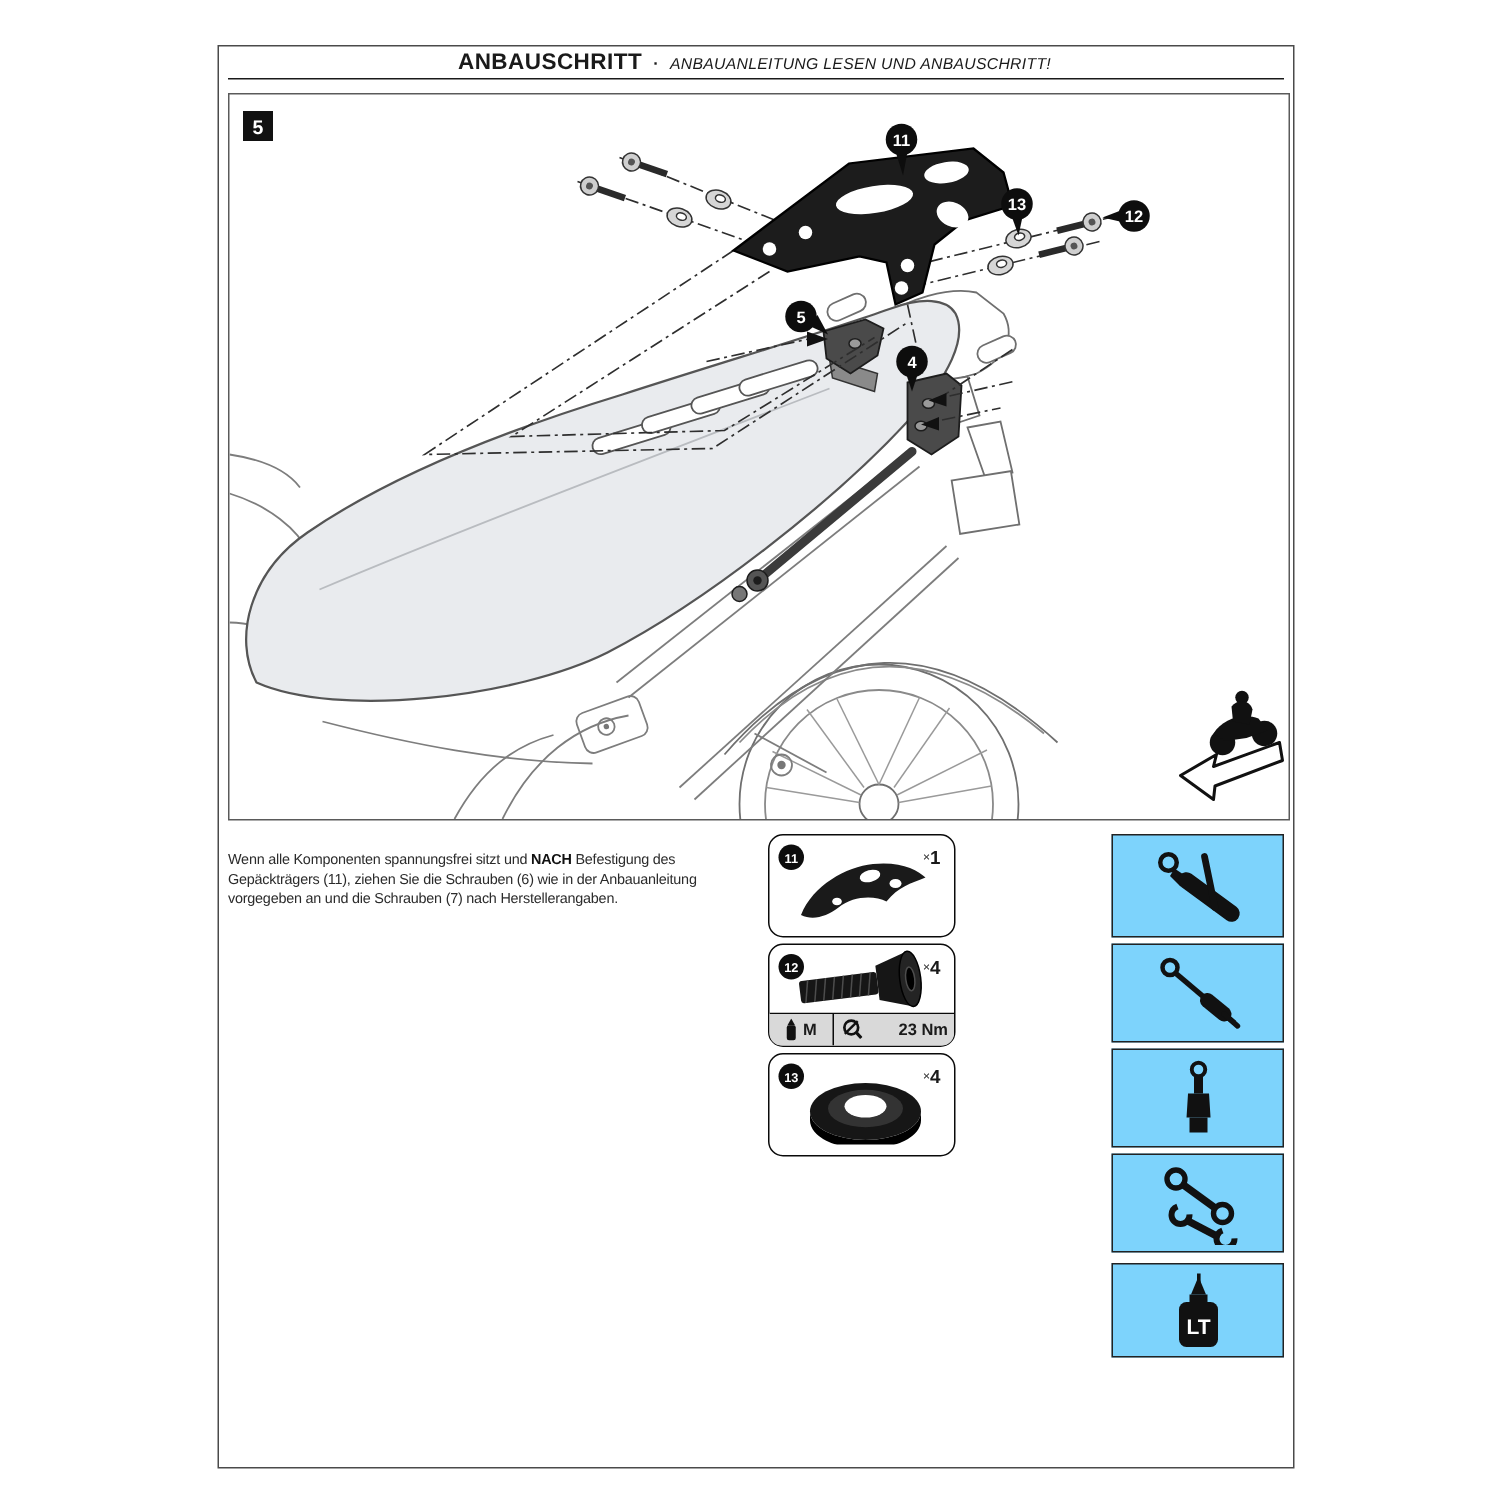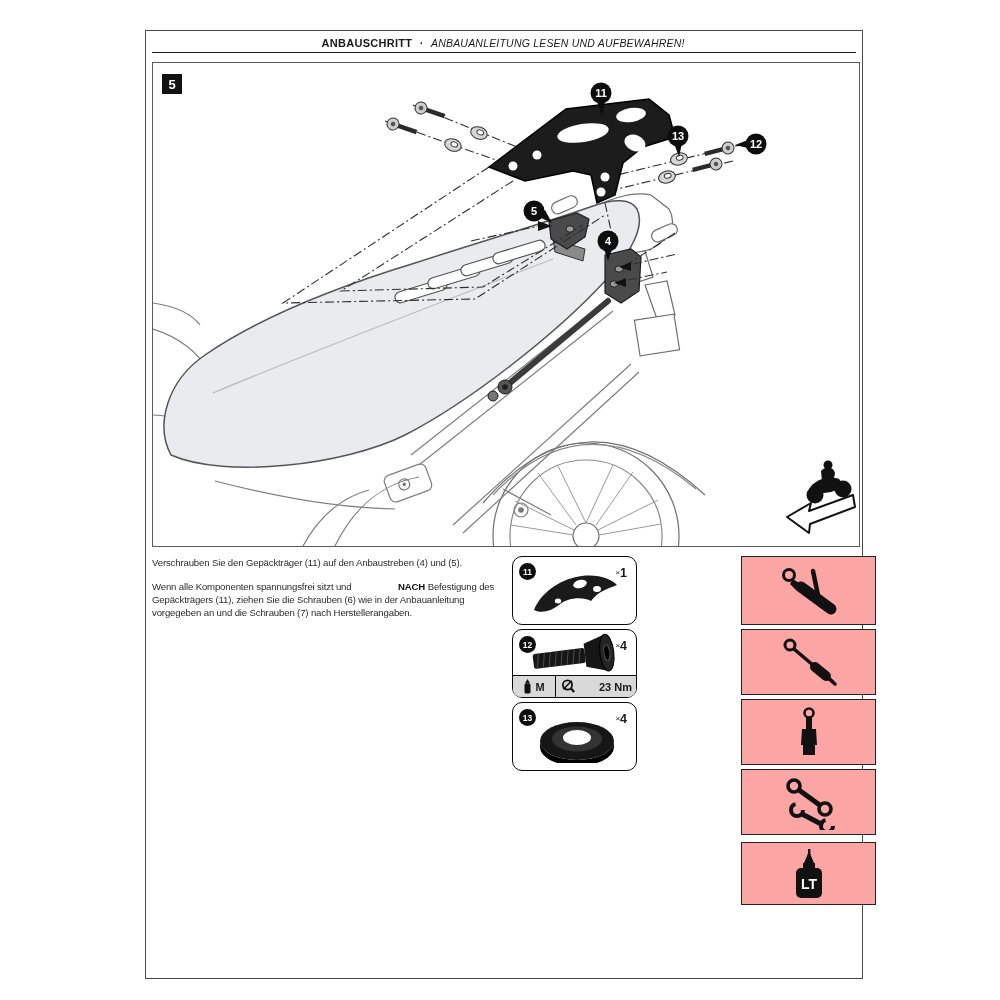--- a/index.html
+++ b/index.html
@@ -9,21 +9,21 @@
   }
   .page-frame{
     position:absolute;left:145px;top:30px;width:716px;height:947px;
     border:1px solid #4a4a4a;background:#fff;
   }
   
   .header{
     position:absolute;left:145px;top:33px;width:716px;height:20px;
     text-align:center;white-space:nowrap;
   }
-  .header .t1{font-weight:bold;font-size:11px;letter-spacing:.3px;margin-top:39px;}
+  .header .t1{font-weight:bold;font-size:15px;letter-spacing:.3px;margin-top:39px;}
   .header .sep{font-weight:bold;font-size:11px;padding:0 3px;}
   .header .t2{font-style:italic;font-size:10.5px;letter-spacing:.2px;}
   .header-rule{position:absolute;left:152px;top:52px;width:704px;border-top:1.5px solid #1a1a1a;}
   
   .diagram-box{
     position:absolute;left:152px;top:62px;width:706px;height:483px;
     border:1px solid #5a5a5a;background:#fff;
   }
   .step-badge{
     position:absolute;left:9px;top:11px;width:20px;height:20px;background:#111;
@@ -31,21 +31,21 @@
   }
   
   .instructions{
     position:absolute;left:152px;top:556px;width:352px;
     font-size:9.6px;line-height:13px;letter-spacing:-0.15px;color:#2b2b2b;
   }
   .instructions p{margin:0;}
   .instructions .gap{height:11px;}
   .warn{font-weight:bold;color:#111;}
   .warn-icon{font-weight:bold;margin-right:2px;}
-  b.inline{color:#111;margin-left:44px;}
+  b.inline{color:#111;}
   
   .part-box{
     position:absolute;left:512px;width:125px;background:#fff;
     border:1.6px solid #0a0a0a;border-radius:10px;box-sizing:border-box;
   }
   #part11{top:556px;height:69px;}
   #part12{top:629px;height:69px;}
   #part13{top:702px;height:69px;}
   .badge{
     position:absolute;left:6px;top:6px;width:17px;height:17px;border-radius:50%;
@@ -60,39 +60,39 @@
   .spec-strip{
     position:absolute;left:0;right:0;bottom:0;height:21px;background:#d9d9d9;
     border-top:1.3px solid #0a0a0a;display:flex;align-items:stretch;
     border-radius:0 0 8px 8px;overflow:hidden;
   }
   .spec-cell{display:flex;align-items:center;justify-content:center;gap:3px;font-weight:bold;font-size:11px;}
   .spec-cell.left{width:42px;border-right:1.3px solid #0a0a0a;}
   .spec-cell.right{flex:1;gap:24px;}
   
   .tool-box{
-    position:absolute;left:741px;width:135px;background:#fca5a5;
+    position:absolute;left:741px;width:115px;background:#7dd3fc;
     border:1.6px solid #222;box-sizing:border-box;
     display:flex;align-items:center;justify-content:center;
   }
   #tool1{top:556px;height:69px;}
   #tool2{top:629px;height:66px;}
   #tool3{top:699px;height:66px;}
   #tool4{top:769px;height:66px;}
   #tool5{top:842px;height:63px;}
 </style>
 </head>
 <body>
 
 <div class="page-frame"></div>
 
 <div class="header">
   <span class="t1">ANBAUSCHRITT</span>
   <span class="sep">·</span>
-  <span class="t2">ANBAUANLEITUNG LESEN UND AUFBEWAHREN!</span>
+  <span class="t2">ANBAUANLEITUNG LESEN UND ANBAUSCHRITT!</span>
 </div>
 <div class="header-rule"></div>
 
 <div class="diagram-box">
   <div class="step-badge">5</div>
 
   <svg width="706" height="483" viewBox="0 0 706 483">
 
     <g stroke="#7d7d7d" stroke-width="1.2" fill="none">
 
@@ -281,21 +281,20 @@
         <circle cx="62" cy="28" r="8.5"></circle>
         <path d="M 28 28 C 34 18 48 14 58 18 L 64 26 L 50 31 L 36 33 Z"></path>
         <circle cx="47" cy="4" r="4.5"></circle>
         <path d="M 40 10 C 44 5 52 5 54 12 L 52 22 L 41 20 Z"></path>
       </g>
     </g>
   </svg>
 </div>
 
 <div class="instructions">
-  <p><span>Verschrauben Sie den Gepäckträger (11) auf den Anbaustreben (4) und (5).</span></p>
   <div class="gap"></div>
   <p><span>Wenn alle Komponenten spannungsfrei sitzt und </span><b class="inline">NACH</b><span> Befestigung des Gepäckträgers (11), ziehen Sie die Schrauben (6) wie in der Anbauanleitung vorgegeben an und die Schrauben (7) nach Herstellerangaben.</span></p>
 </div>
 
 <div class="part-box" id="part11">
   <div class="badge">11</div>
   <div class="qty"><span class="x">×</span><span class="n">1</span></div>
   <div class="part-img">
     <svg width="110" height="50" viewBox="0 0 110 50">
       <path d="M 14 44 C 22 24 44 12 62 10 C 80 8 92 14 97 19 C 87 23 79 25 71 35 C 63 31 49 31 39 39 C 31 45 22 48 14 44 Z" fill="#1a1a1a"></path>

